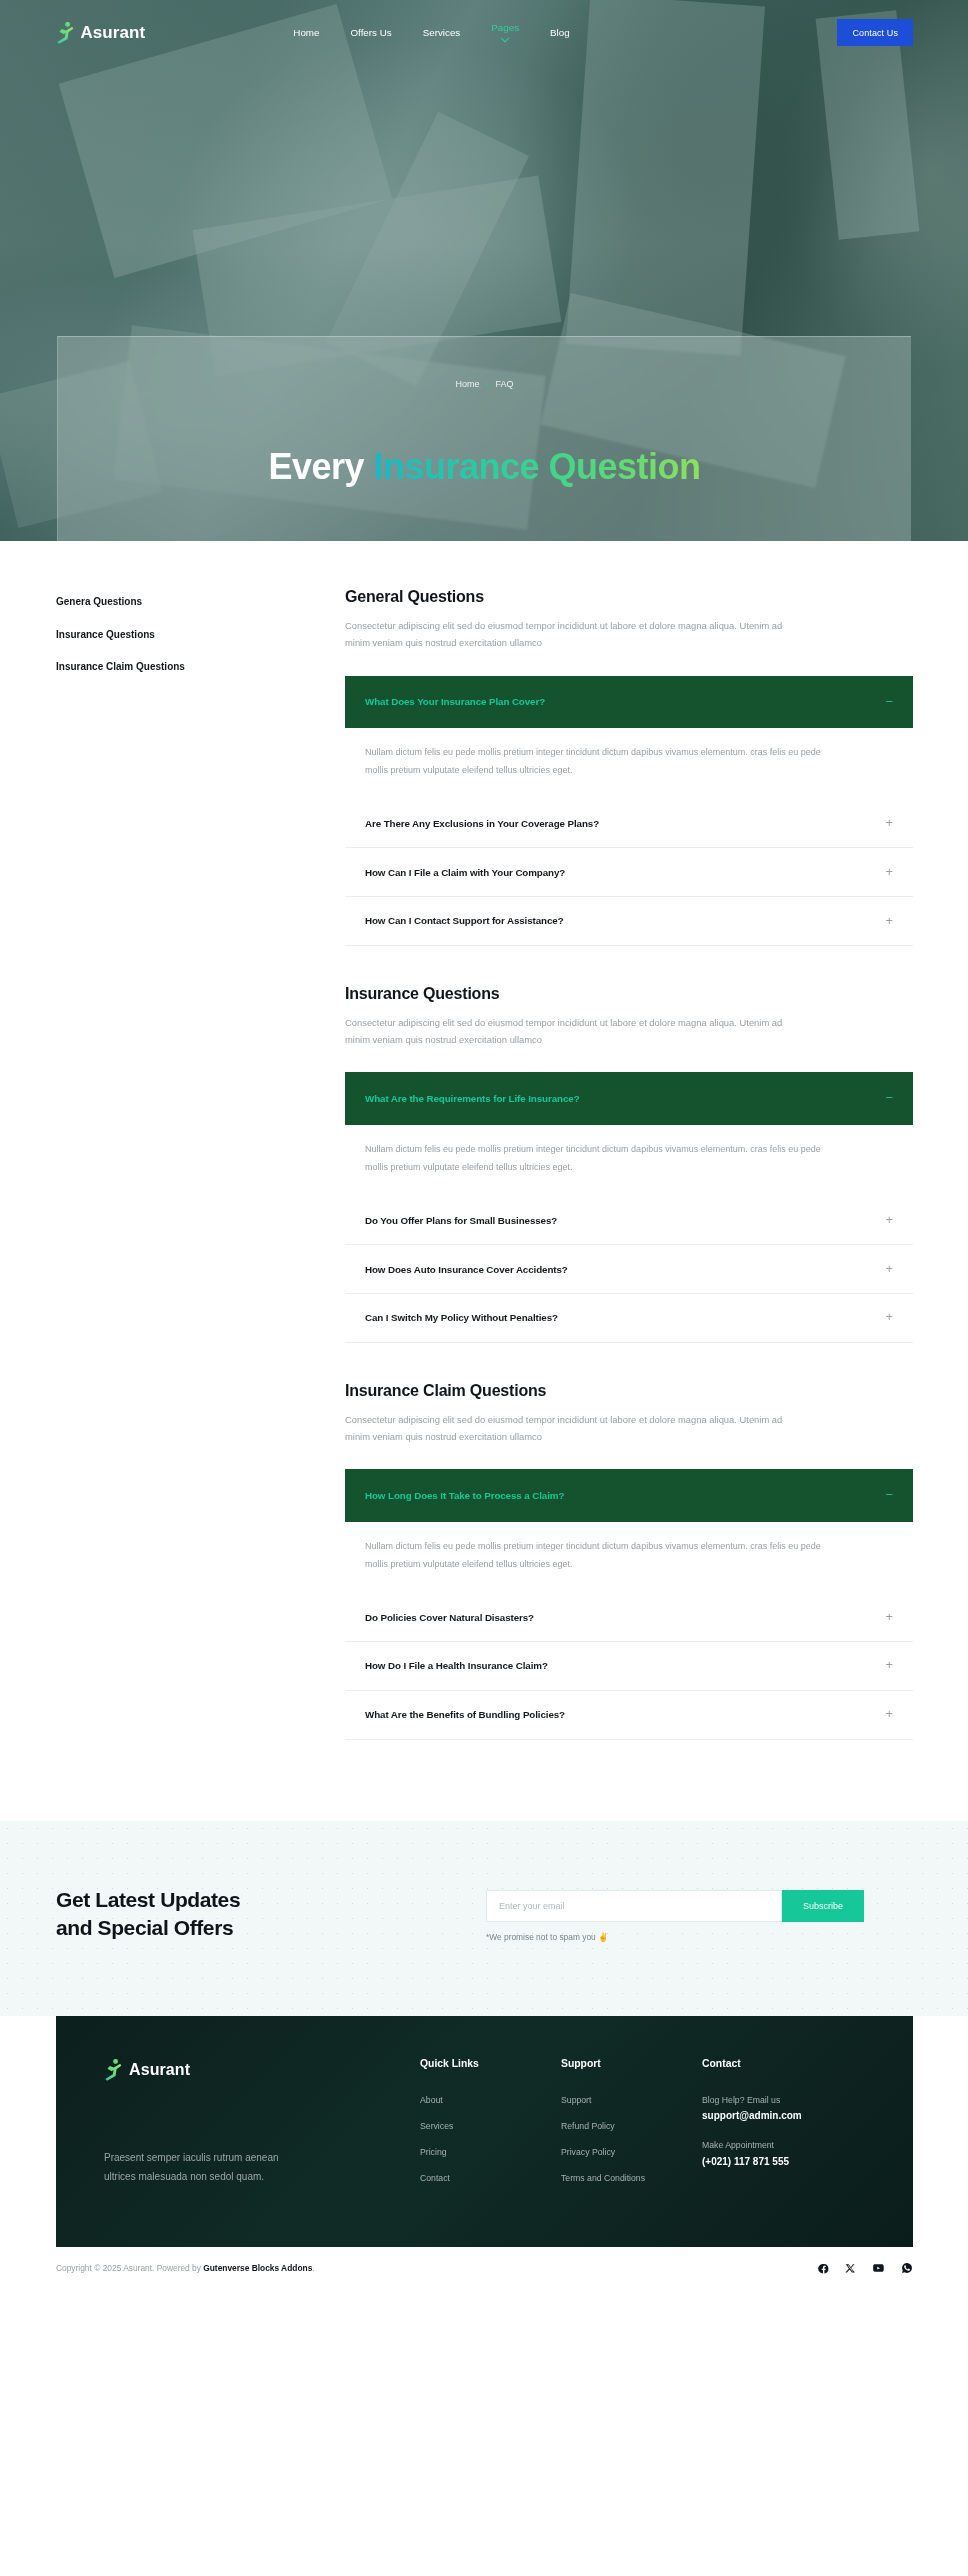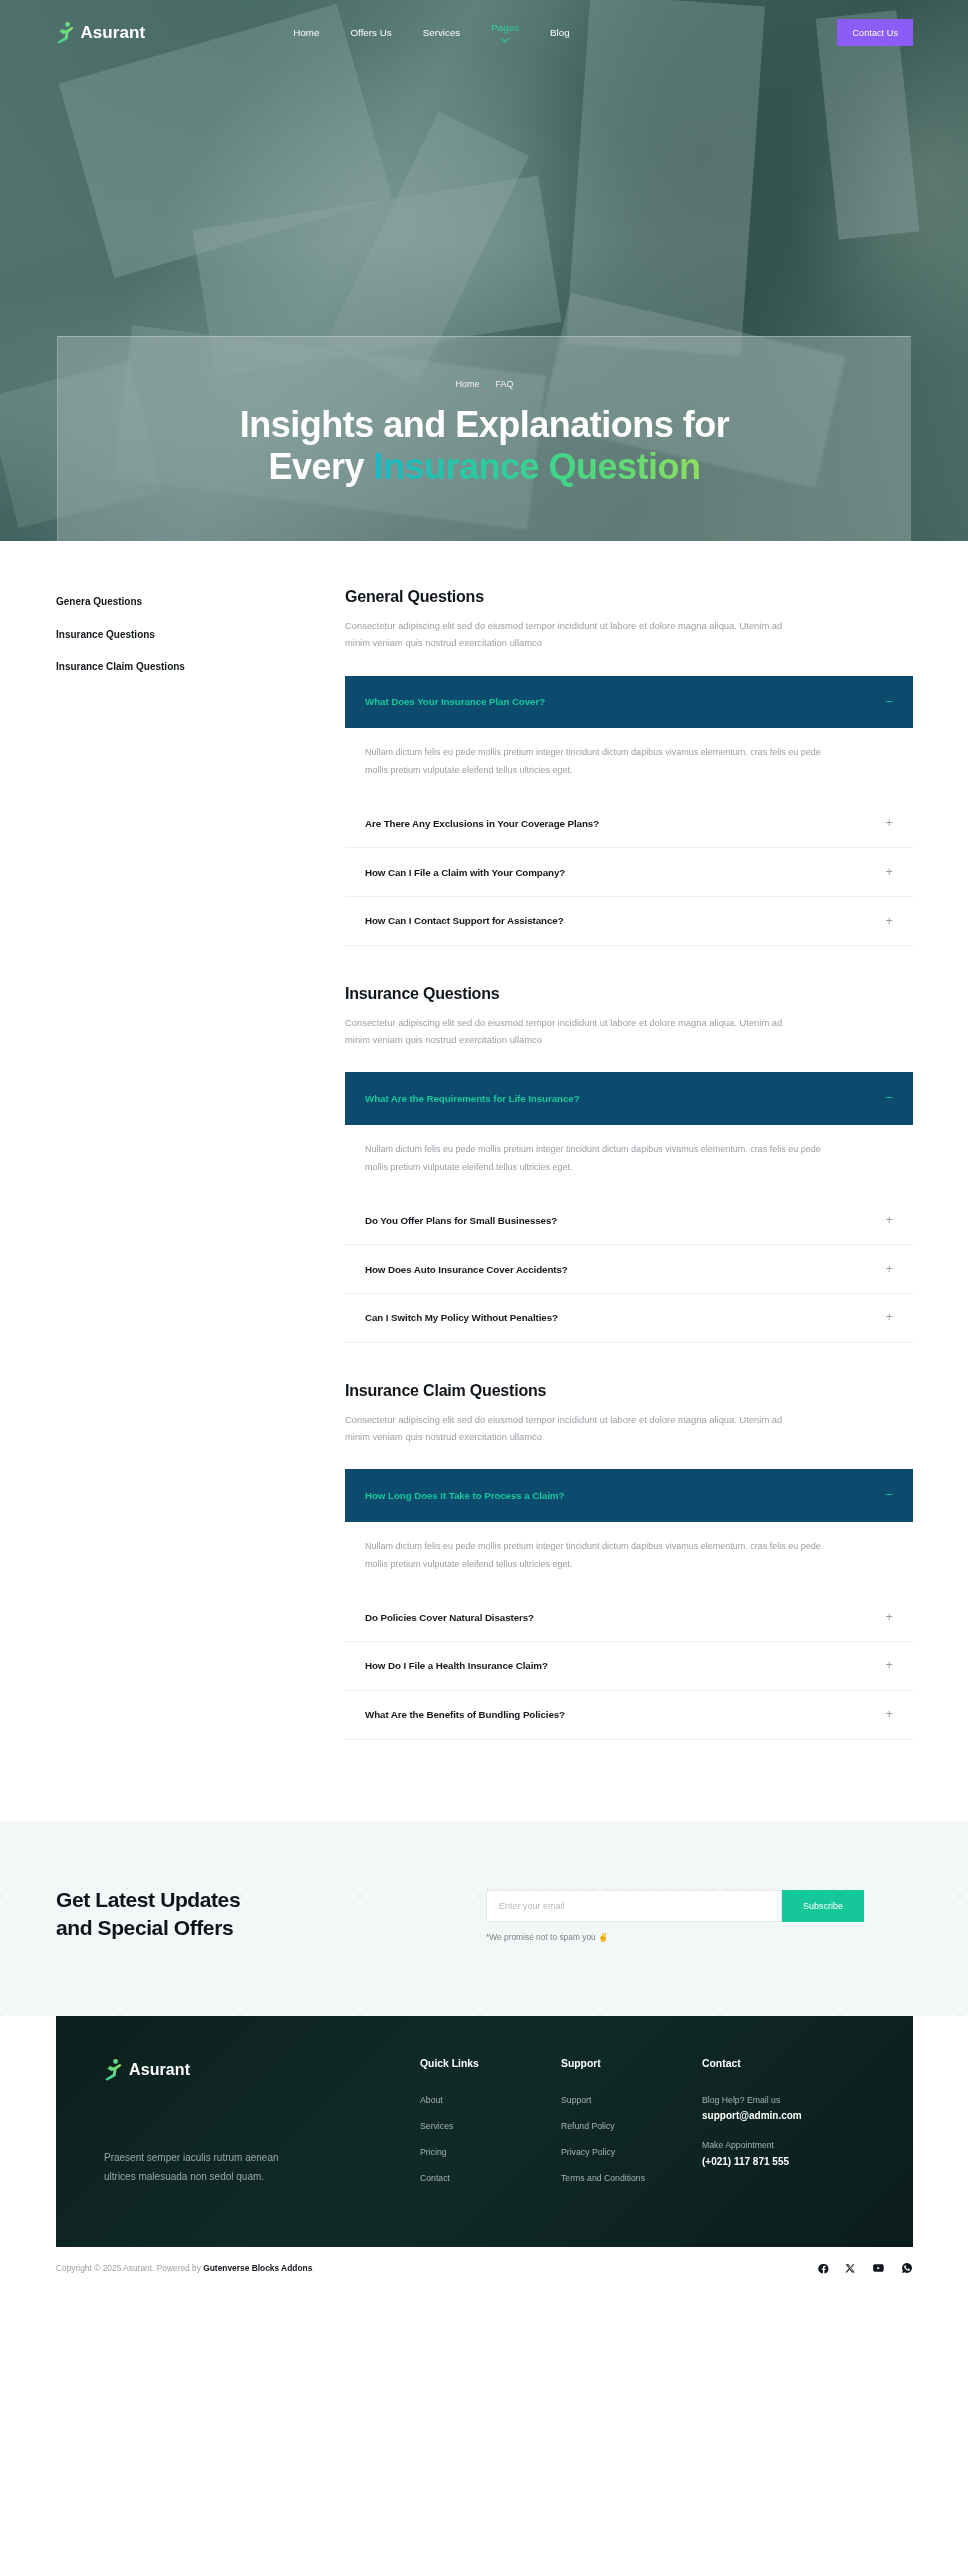--- a/index.html
+++ b/index.html
@@ -55,21 +55,21 @@
   .logo-text { font-size: 17px; font-weight: 700; color: #fff; letter-spacing: 0.1px; }
   .nav { display: flex; align-items: center; gap: 31px; margin-left: 148px; }
   .nav a {
     font-size: 9.8px; color: #ffffff; text-decoration: none; font-weight: 400;
     display: flex; align-items: center; gap: 3.4px; white-space: nowrap;
   }
   .nav a.active { color: #2ecf9b; flex-direction: column; }
   .caret { width: 6px; height: 6px; border-right: 1.1px solid currentColor; border-bottom: 1.1px solid currentColor; transform: rotate(45deg) translate(-1.3px,-1.3px); }
   .contact-btn {
     margin-left: auto; margin-right: 56px;
-    background: #8b5cf6; color: #fff; border: 0; cursor: pointer;
+    background: #1d4ed8; color: #fff; border: 0; cursor: pointer;
     font-family: inherit; font-size: 9px; font-weight: 500;
     padding: 8.7px 15px; letter-spacing: 0.1px;
   }
   .banner-card {
     position: absolute; left: 57px; top: 336px; width: 854px; height: 205px;
     background: rgba(168,186,184,.42);
     backdrop-filter: blur(1.3px);
     border-top: 0.7px solid rgba(255,255,255,.30);
     border-left: 0.7px solid rgba(255,255,255,.18);
     z-index: 5;
@@ -97,21 +97,21 @@
   .faq-main { flex: 1; max-width: 578px; }
   .sec-title { font-size: 16px; font-weight: 700; letter-spacing: -0.2px; color: #10161b; }
   .sec-desc { margin-top: 10.8px; font-size: 9.4px; line-height: 1.85; color: #9aa0a6; max-width: 457px; }
   .accordion { margin-top: 24px; }
   .acc-item { border-bottom: 0.7px solid #ededed; }
   .acc-item.open { border-bottom: 0; }
   .acc-head {
     display: flex; align-items: center; justify-content: space-between;
     padding: 17.5px 20px; cursor: pointer;
   }
-  .acc-item.open .acc-head { background: #0c4a6e; padding: 20px 20px; }
+  .acc-item.open .acc-head { background: #14532d; padding: 20px 20px; }
   .acc-q { font-size: 9.8px; font-weight: 700; color: #15191e; letter-spacing: -0.1px; }
   .acc-item.open .acc-q { color: #17c79a; }
   .acc-ico { font-size: 12.8px; color: #9aa0a6; line-height: 1; font-weight: 300; }
   .acc-item.open .acc-ico { color: #17c79a; }
   .acc-body { padding: 16px 20px 20px; }
   .acc-body p { font-size: 9px; line-height: 1.95; color: #9aa0a6; max-width: 457px; }
   .sec-block + .sec-block { margin-top: 39px; }
 
   
   .news {
@@ -216,21 +216,21 @@
     <button class="contact-btn">Contact Us</button>
   </div>
 
   <div class="banner-card">
     <div class="crumb">
       <a href="#">Home</a>
       <span class="sep">›</span>
       <span>FAQ</span>
     </div>
     <h1 class="hero-title">
-      <span>Insights and Explanations for</span><br>
+      <br>
       <span>Every </span><span class="grad">Insurance Question</span>
     </h1>
   </div>
 </header>
 
 <main class="faq-wrap">
   <aside class="faq-side">
     <div class="item">Genera Questions</div>
     <div class="item">Insurance Questions</div>
     <div class="item">Insurance Claim Questions</div>

